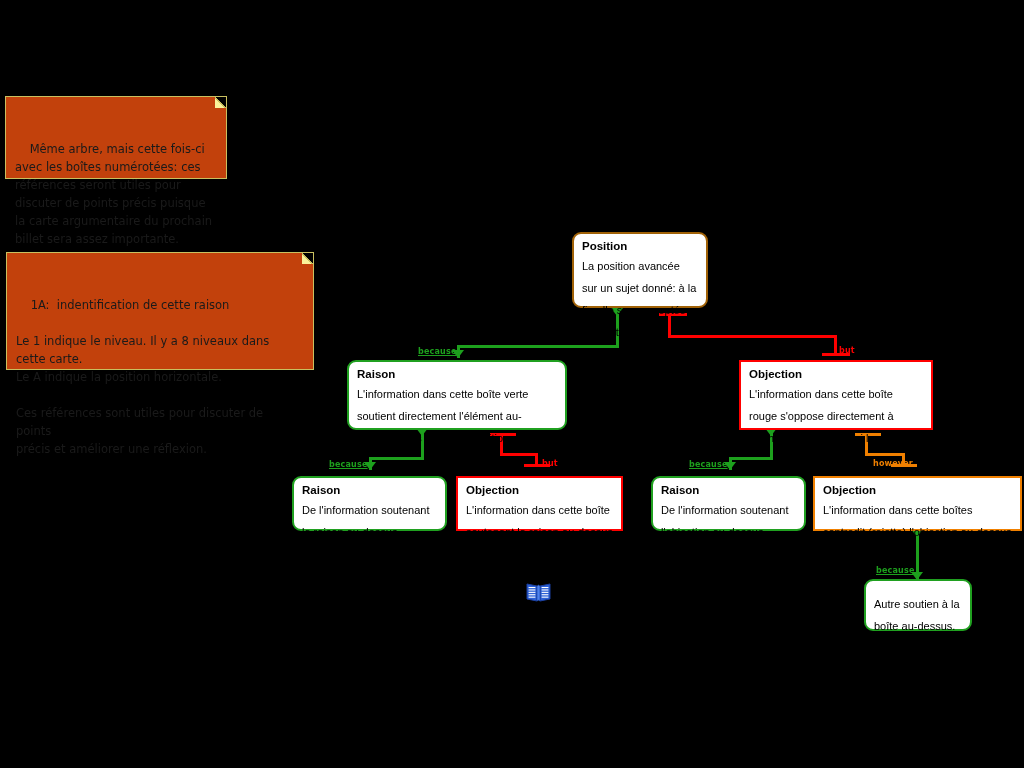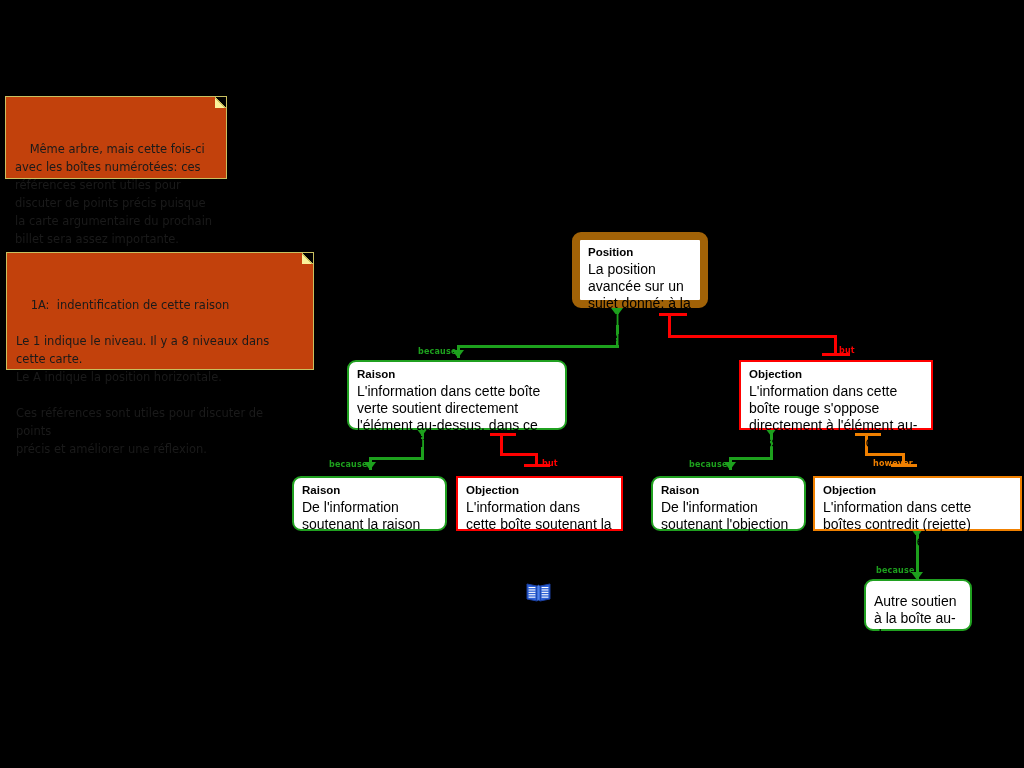--- a/index.html
+++ b/index.html
@@ -49,26 +49,26 @@
     line-height: 14.5px;
     z-index: 5;
   }
   .node .title {
     font-weight: bold;
     font-size: 11.5px;
     line-height: 15px;
     margin-bottom: 1px;
   }
   .node .body {
-    font-size: 14px;
-    line-height: 17px;
+    font-size: 11px;
+    line-height: 22px;
   }
   .node.rounded   { border-radius: 9px; }
   .node.square    { border-radius: 0; }
-  .node.dark      { border: 8px solid #a16207; }
+  .node.dark      { border: 2px solid #a16207; }
   .node.green     { border: 2px solid #20A020; }
   .node.red       { border: 2px solid #FF0000; }
   .node.orange    { border: 2px solid #F08000; }
 
   
   .conn { position: absolute; z-index: 2; }
   .seg  { position: absolute; }
   .seg.g { background: #1DA01D; }
   .seg.r { background: #FF0000; }
   .seg.o { background: #F08000; }
@@ -84,21 +84,21 @@
   .label {
     position: absolute;
     font-family: "DejaVu Sans", sans-serif;
     font-size: 8px;
     font-weight: bold;
     letter-spacing: 0.2px;
     line-height: 9px;
     z-index: 4;
     white-space: nowrap;
   }
-  .label.g { color: #1DA01D; }
+  .label.g { color: #1DA01D; text-decoration: underline; }
   .label.r { color: #FF0000; padding-left: 27px; }
   .label.o { color: #F08000; }
 
   
   .book-icon { position: absolute; z-index: 6; }
 </style>
 </head>
 <body>
 
 <div id="canvas">

